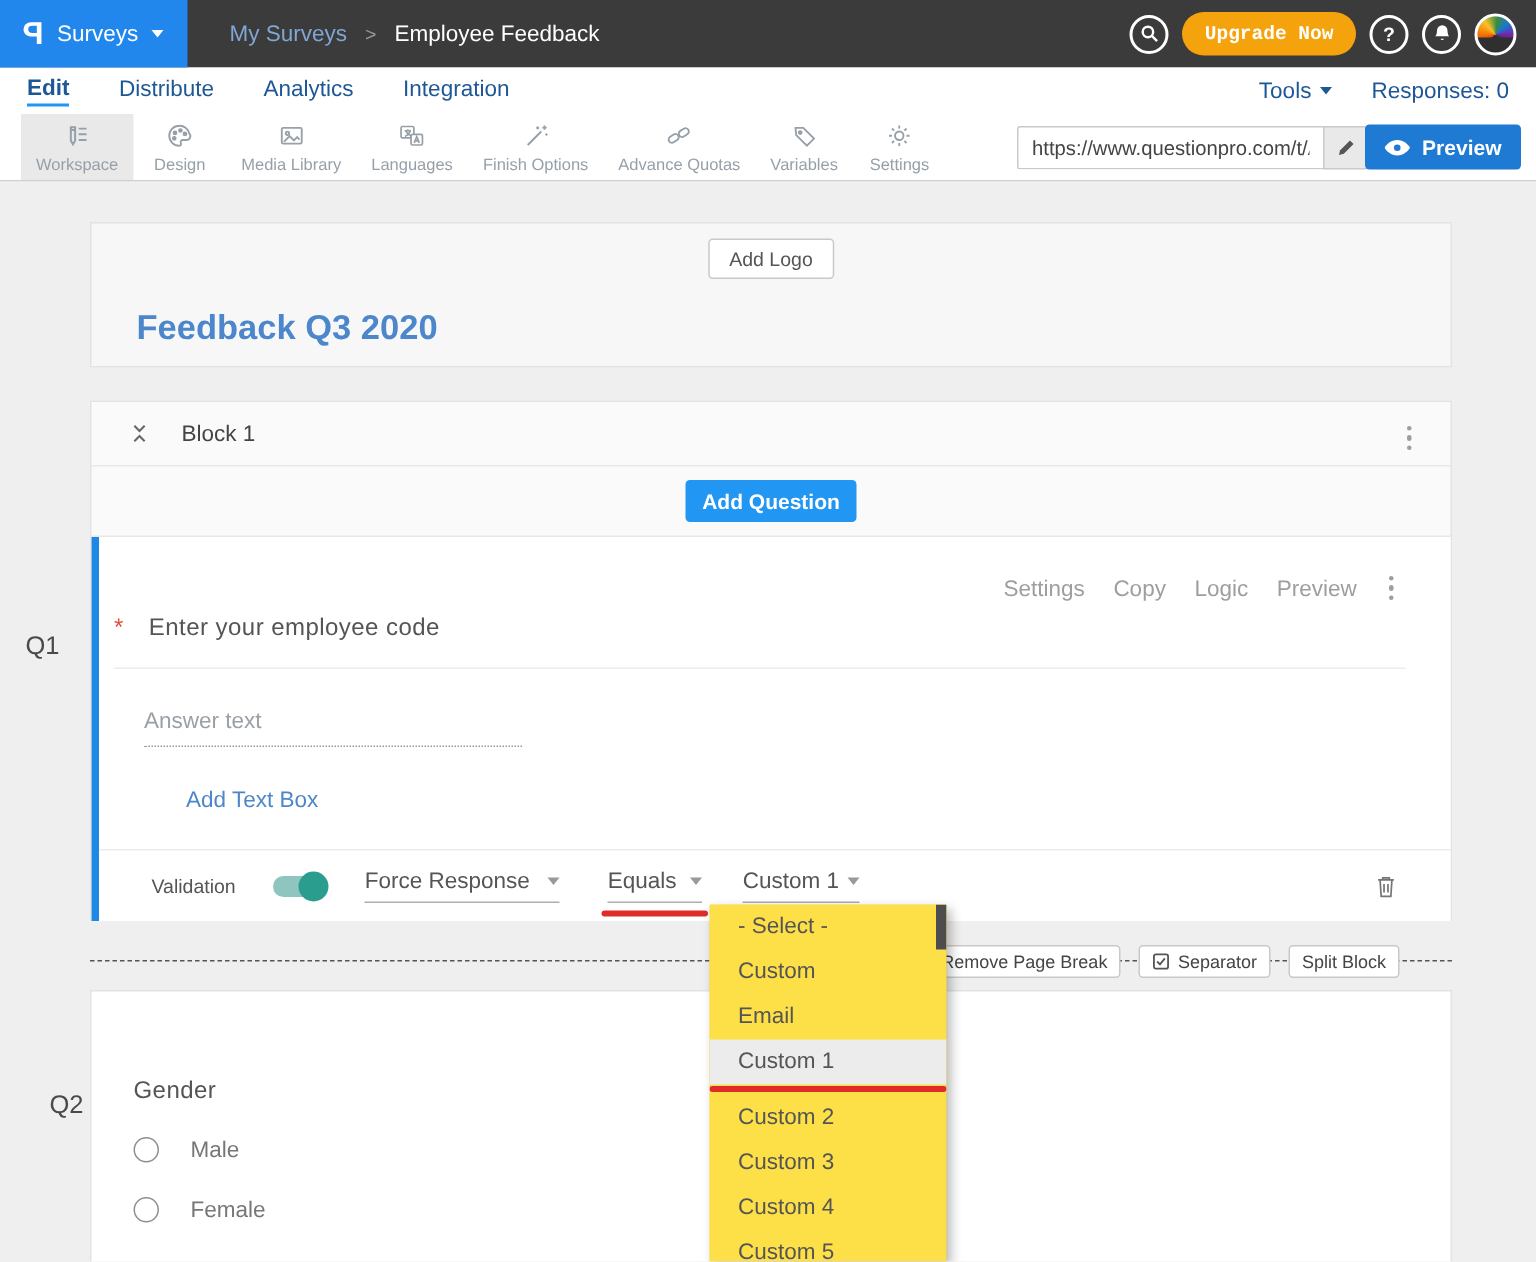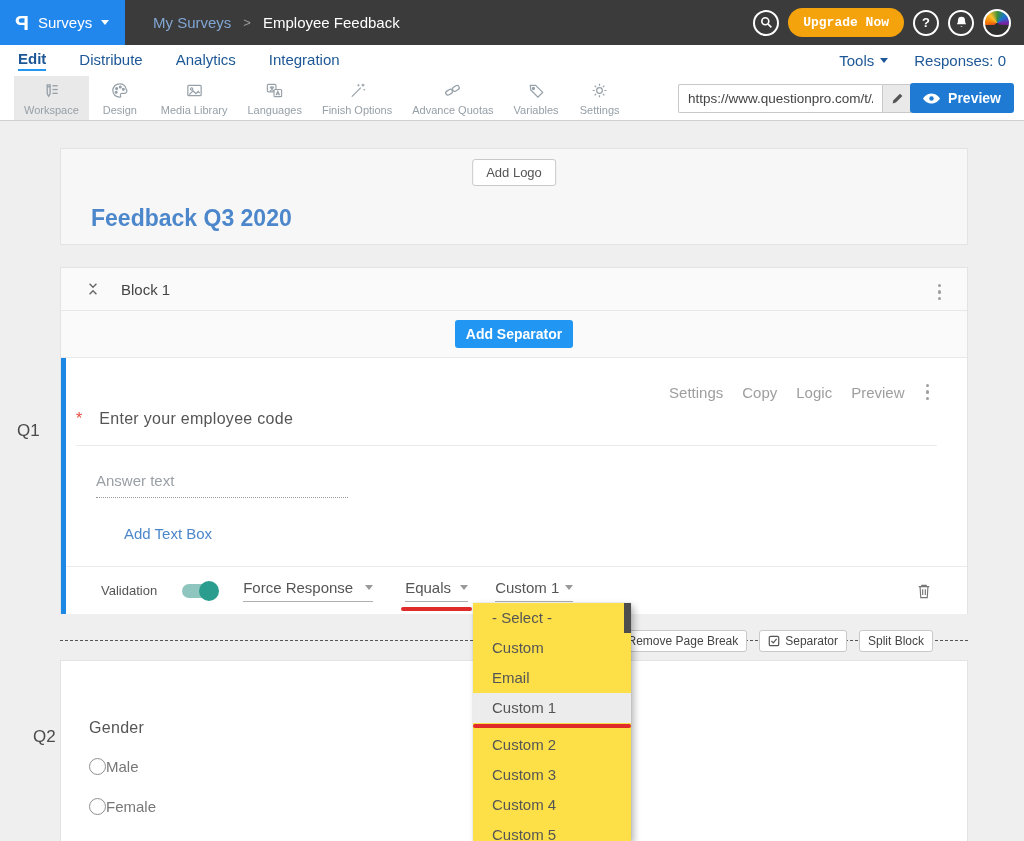--- a/index.html
+++ b/index.html
@@ -77,21 +77,21 @@
   .red-underline { position:absolute; left:-4px; right:-4px; bottom:-10px; height:4px; background:#e02b2b; border-radius:2px; }
   .trash { margin-left:auto; margin-right:36px; cursor:pointer; display:flex; }
 
   .page-break { position:absolute; left:60px; width:908px; top:500px; height:42px; }
   .dash-line { position:absolute; top:19px; left:0; right:0; border-top:1px dashed #555; }
   .pb-buttons { position:absolute; top:9px; right:35px; display:flex; gap:12px; }
   .pb-btn { background:#fff; border:1px solid #c9c9c9; border-radius:3px; font-size:12px; color:#444; padding:3px 8px; display:flex; align-items:center; gap:5px; cursor:pointer; font-family:inherit; }
 
   .q2-card { top:539px; height:210px; }
   .q2-question { position:absolute; left:28px; top:58px; font-size:16px; color:#555; letter-spacing:.3px; cursor:text; }
-  .radio-row { position:absolute; left:28px; display:flex; align-items:center; cursor:pointer; }
+  .radio-row { position:absolute; left:28px; display:flex; align-items:center; gap:21px; cursor:pointer; }
   .radio-row.r1 { top:97px; }
   .radio-row.r2 { top:137px; }
   .radio-circle { width:17px; height:17px; border:1px solid #8f8f8f; border-radius:50%; background:#fff; }
   .radio-label { font-size:15px; color:#777; }
 
   .q-gutter { position:absolute; font-size:17px; color:#4a4a4a; }
   .q-gutter.g1 { left:17px; top:300px; }
   .q-gutter.g2 { left:33px; top:606px; }
 
   
@@ -250,21 +250,21 @@
           <polyline points="3,14 7,10 11,14"></polyline>
         </svg>
       <span class="blk-label">Block 1</span>
       <span class="kebab">
           <i></i>
           <i></i>
           <i></i>
         </span>
     </div>
     <div class="addq-row">
-      <button class="addq-btn">Add Separator</button>
+      <button class="addq-btn">Add Question</button>
     </div>
 
     <div class="q1-card">
       <div class="q1-actions">
         <span>Settings</span>
         <span>Copy</span>
         <span>Logic</span>
         <span>Preview</span>
         <span class="kebab">
             <i></i>

